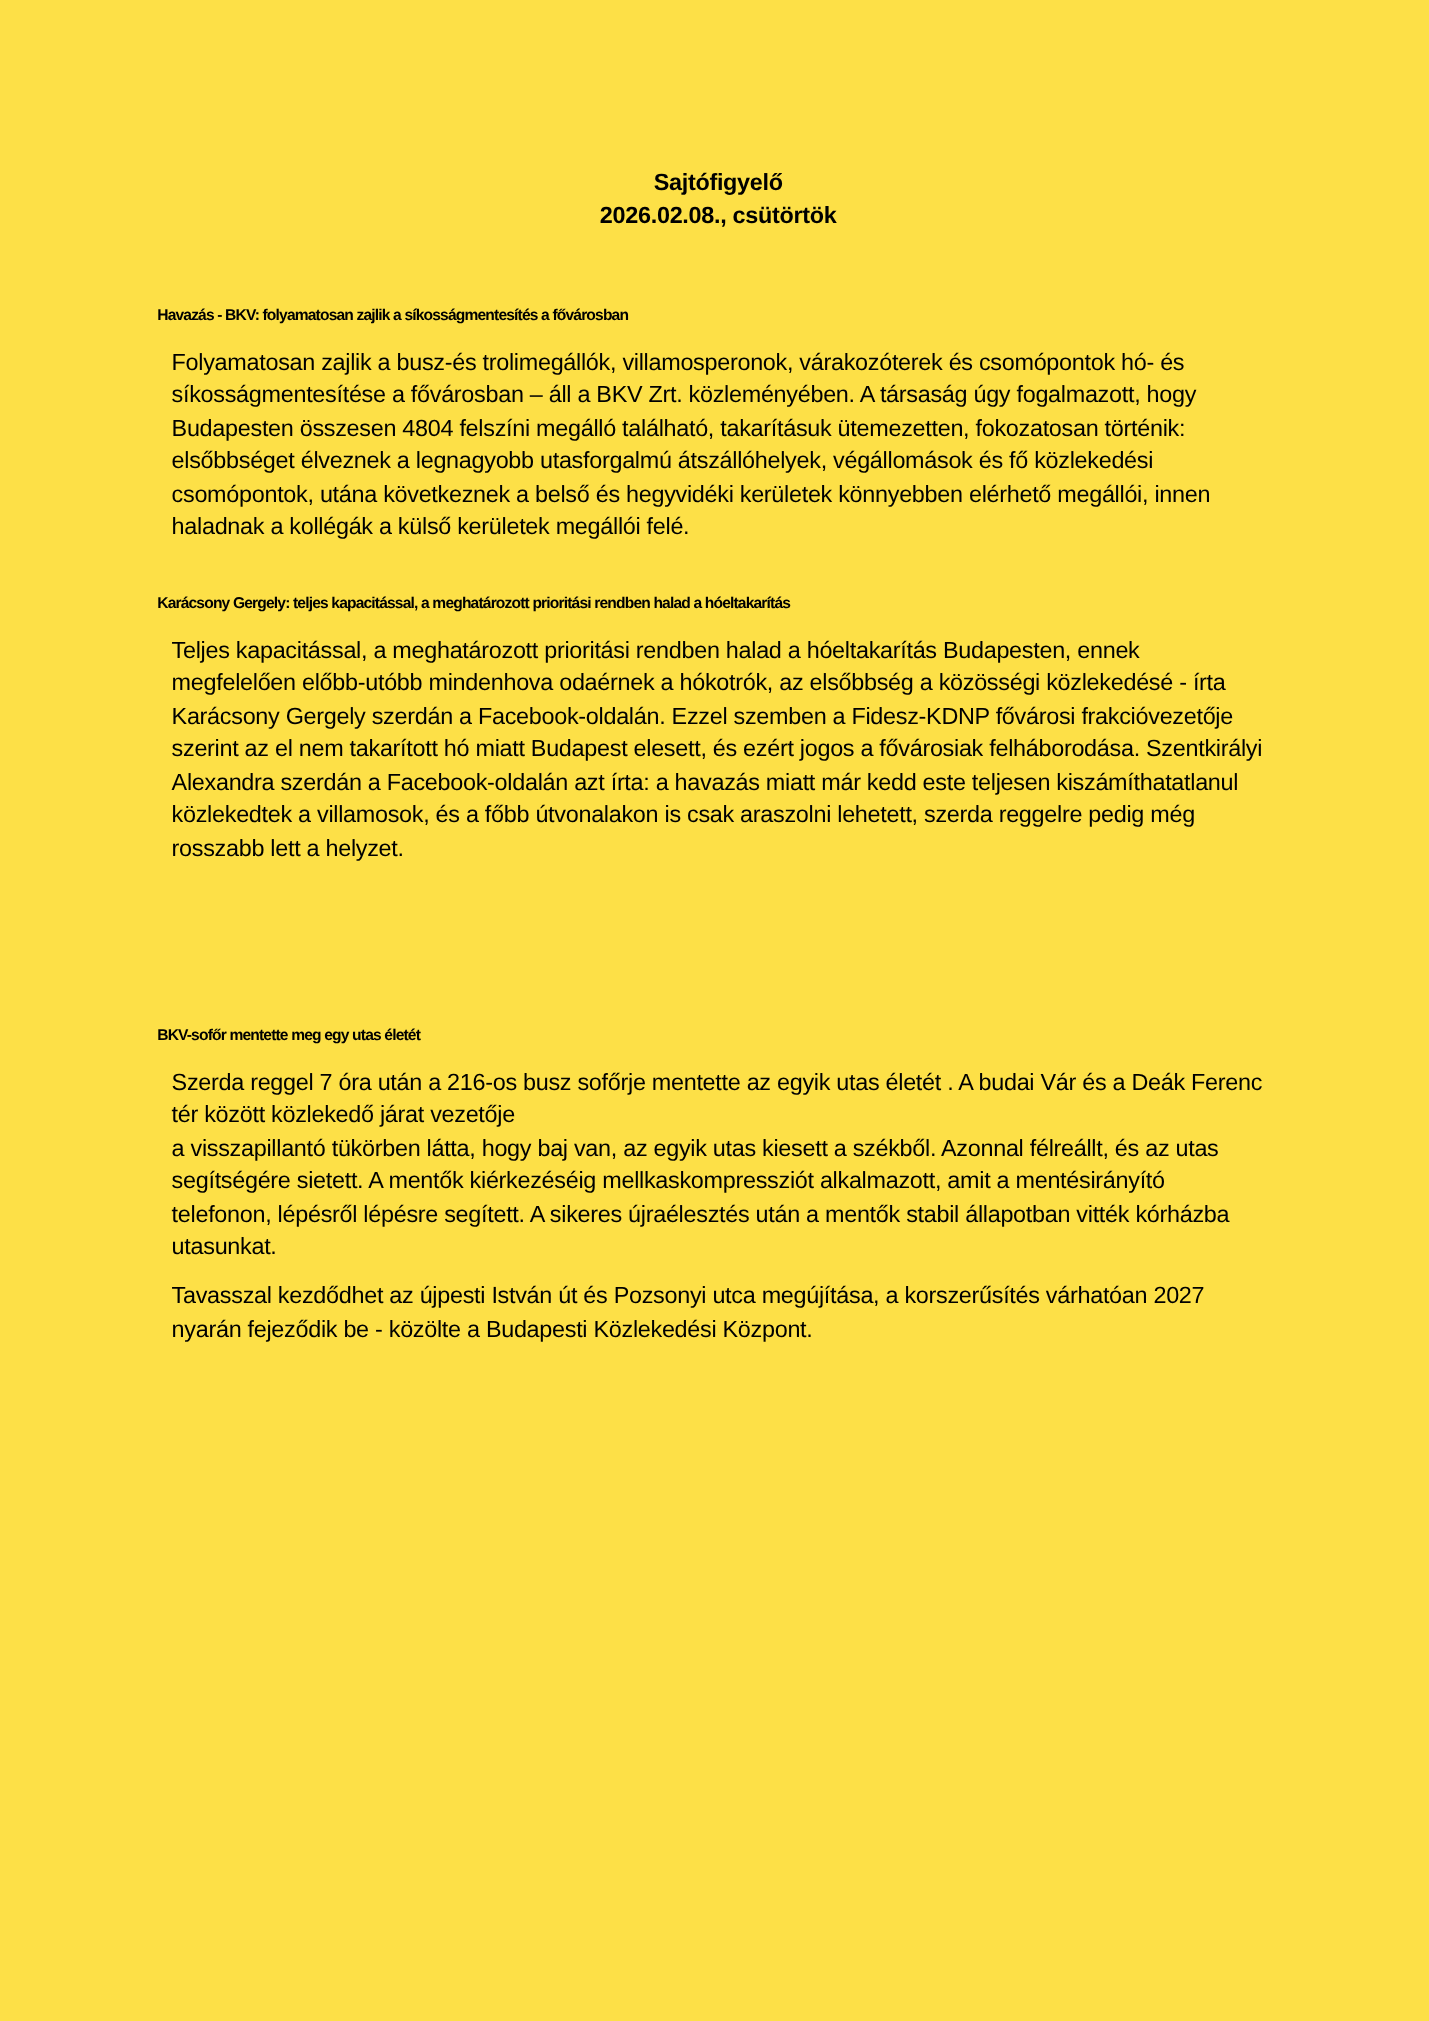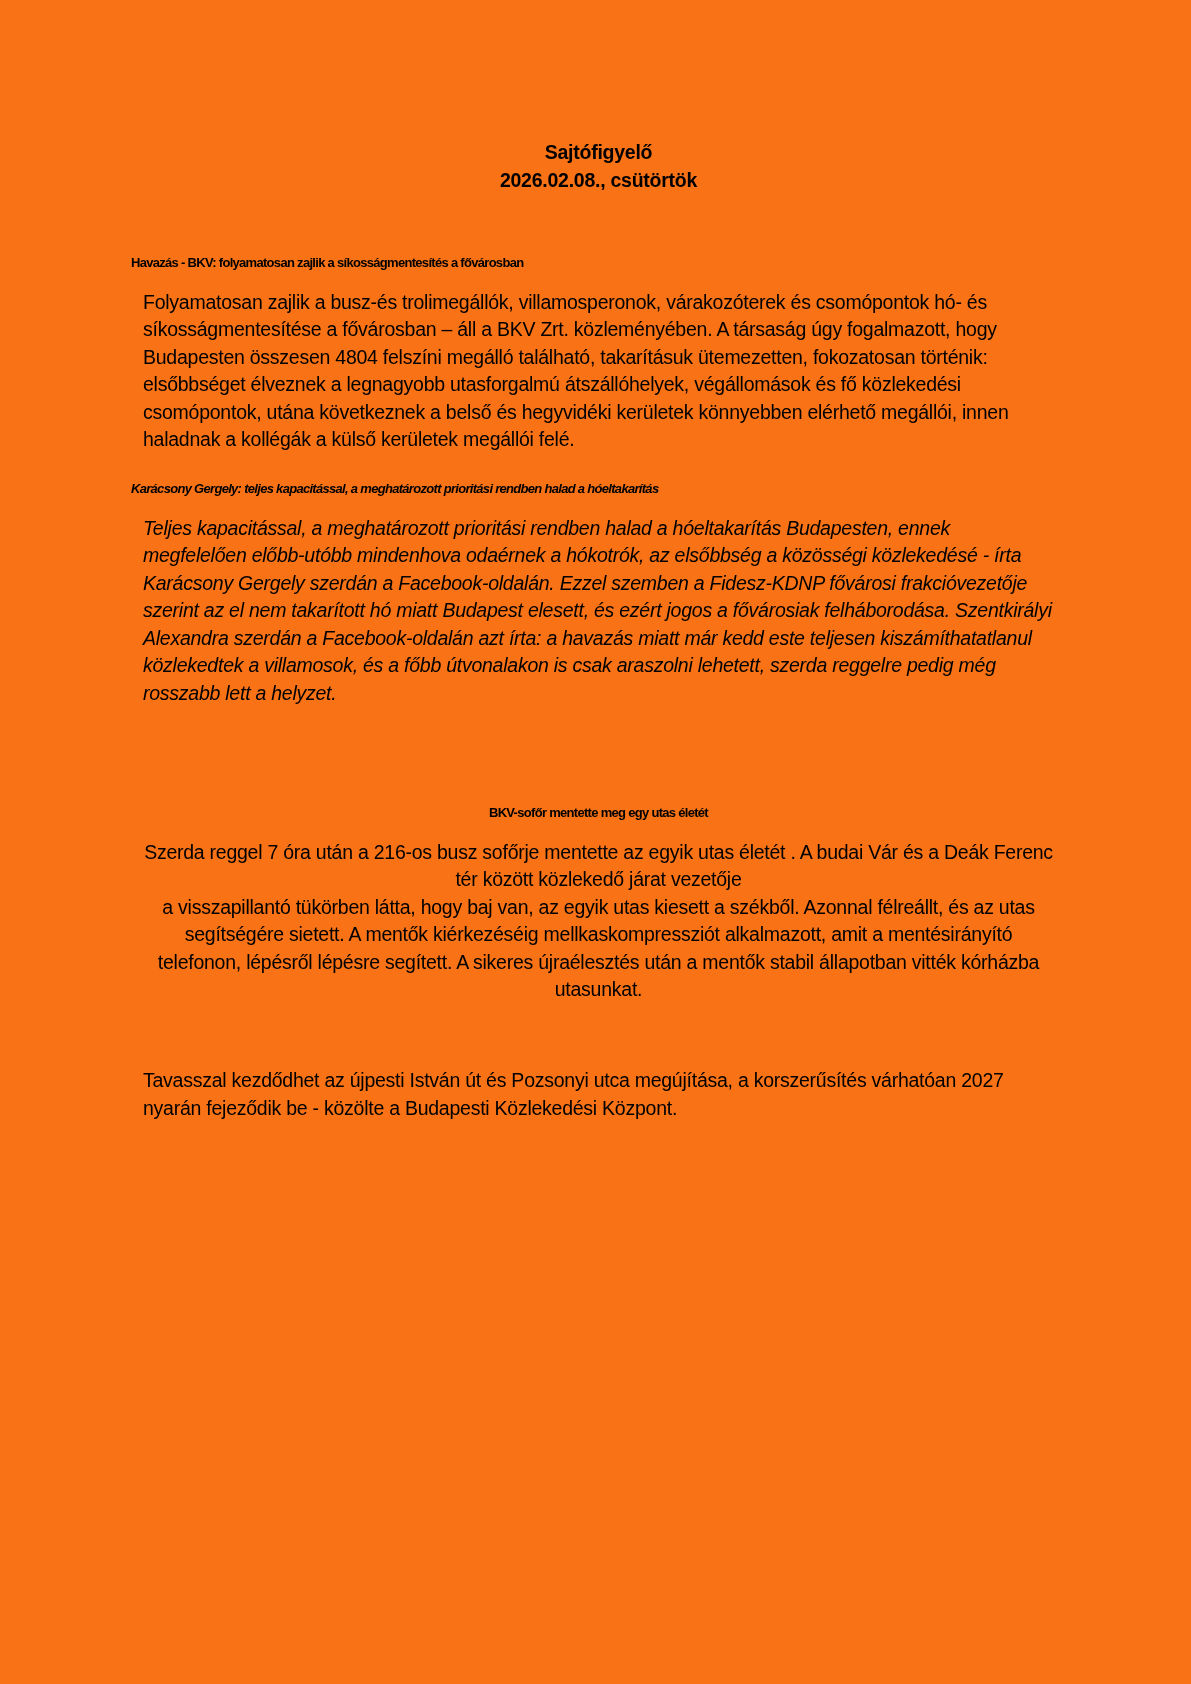--- a/index.html
+++ b/index.html
@@ -4,21 +4,21 @@
 <style>
   html, body {
     margin: 0;
     padding: 0;
     background: #ffffff;
   }
   .page {
     position: relative;
     width: 1191px;
     height: 1684px;
-    background: #f97316;
+    background: #fde047;
     color: #000000;
     font-family: "Liberation Sans", "DejaVu Sans", sans-serif;
     font-size: 19.5px;
     line-height: 27.5px;
     overflow: hidden;
   }
   .doc-title-block {
     position: absolute;
     top: 139px;
     left: 131px;
@@ -43,22 +43,22 @@
     letter-spacing: -0.7px;
     line-height: 27.5px;
   }
   .section-body {
     margin: 12px;
     white-space: pre-wrap;
     letter-spacing: -0.25px;
     line-height: 27.5px;
   }
   .sec-1 { top: 249px; }
-  .sec-2 { top: 475px; font-style: italic; }
-  .sec-3 { top: 799px; text-align: center; }
+  .sec-2 { top: 489px; }
+  .sec-3 { top: 849px; }
   .sec-4 { top: 1055px; }
 </style>
 </head>
 <body>
 
 <div class="page">
 
   <div class="doc-title-block">
     <div>Sajtófigyelő</div>
     <div>2026.02.08., csütörtök</div>

